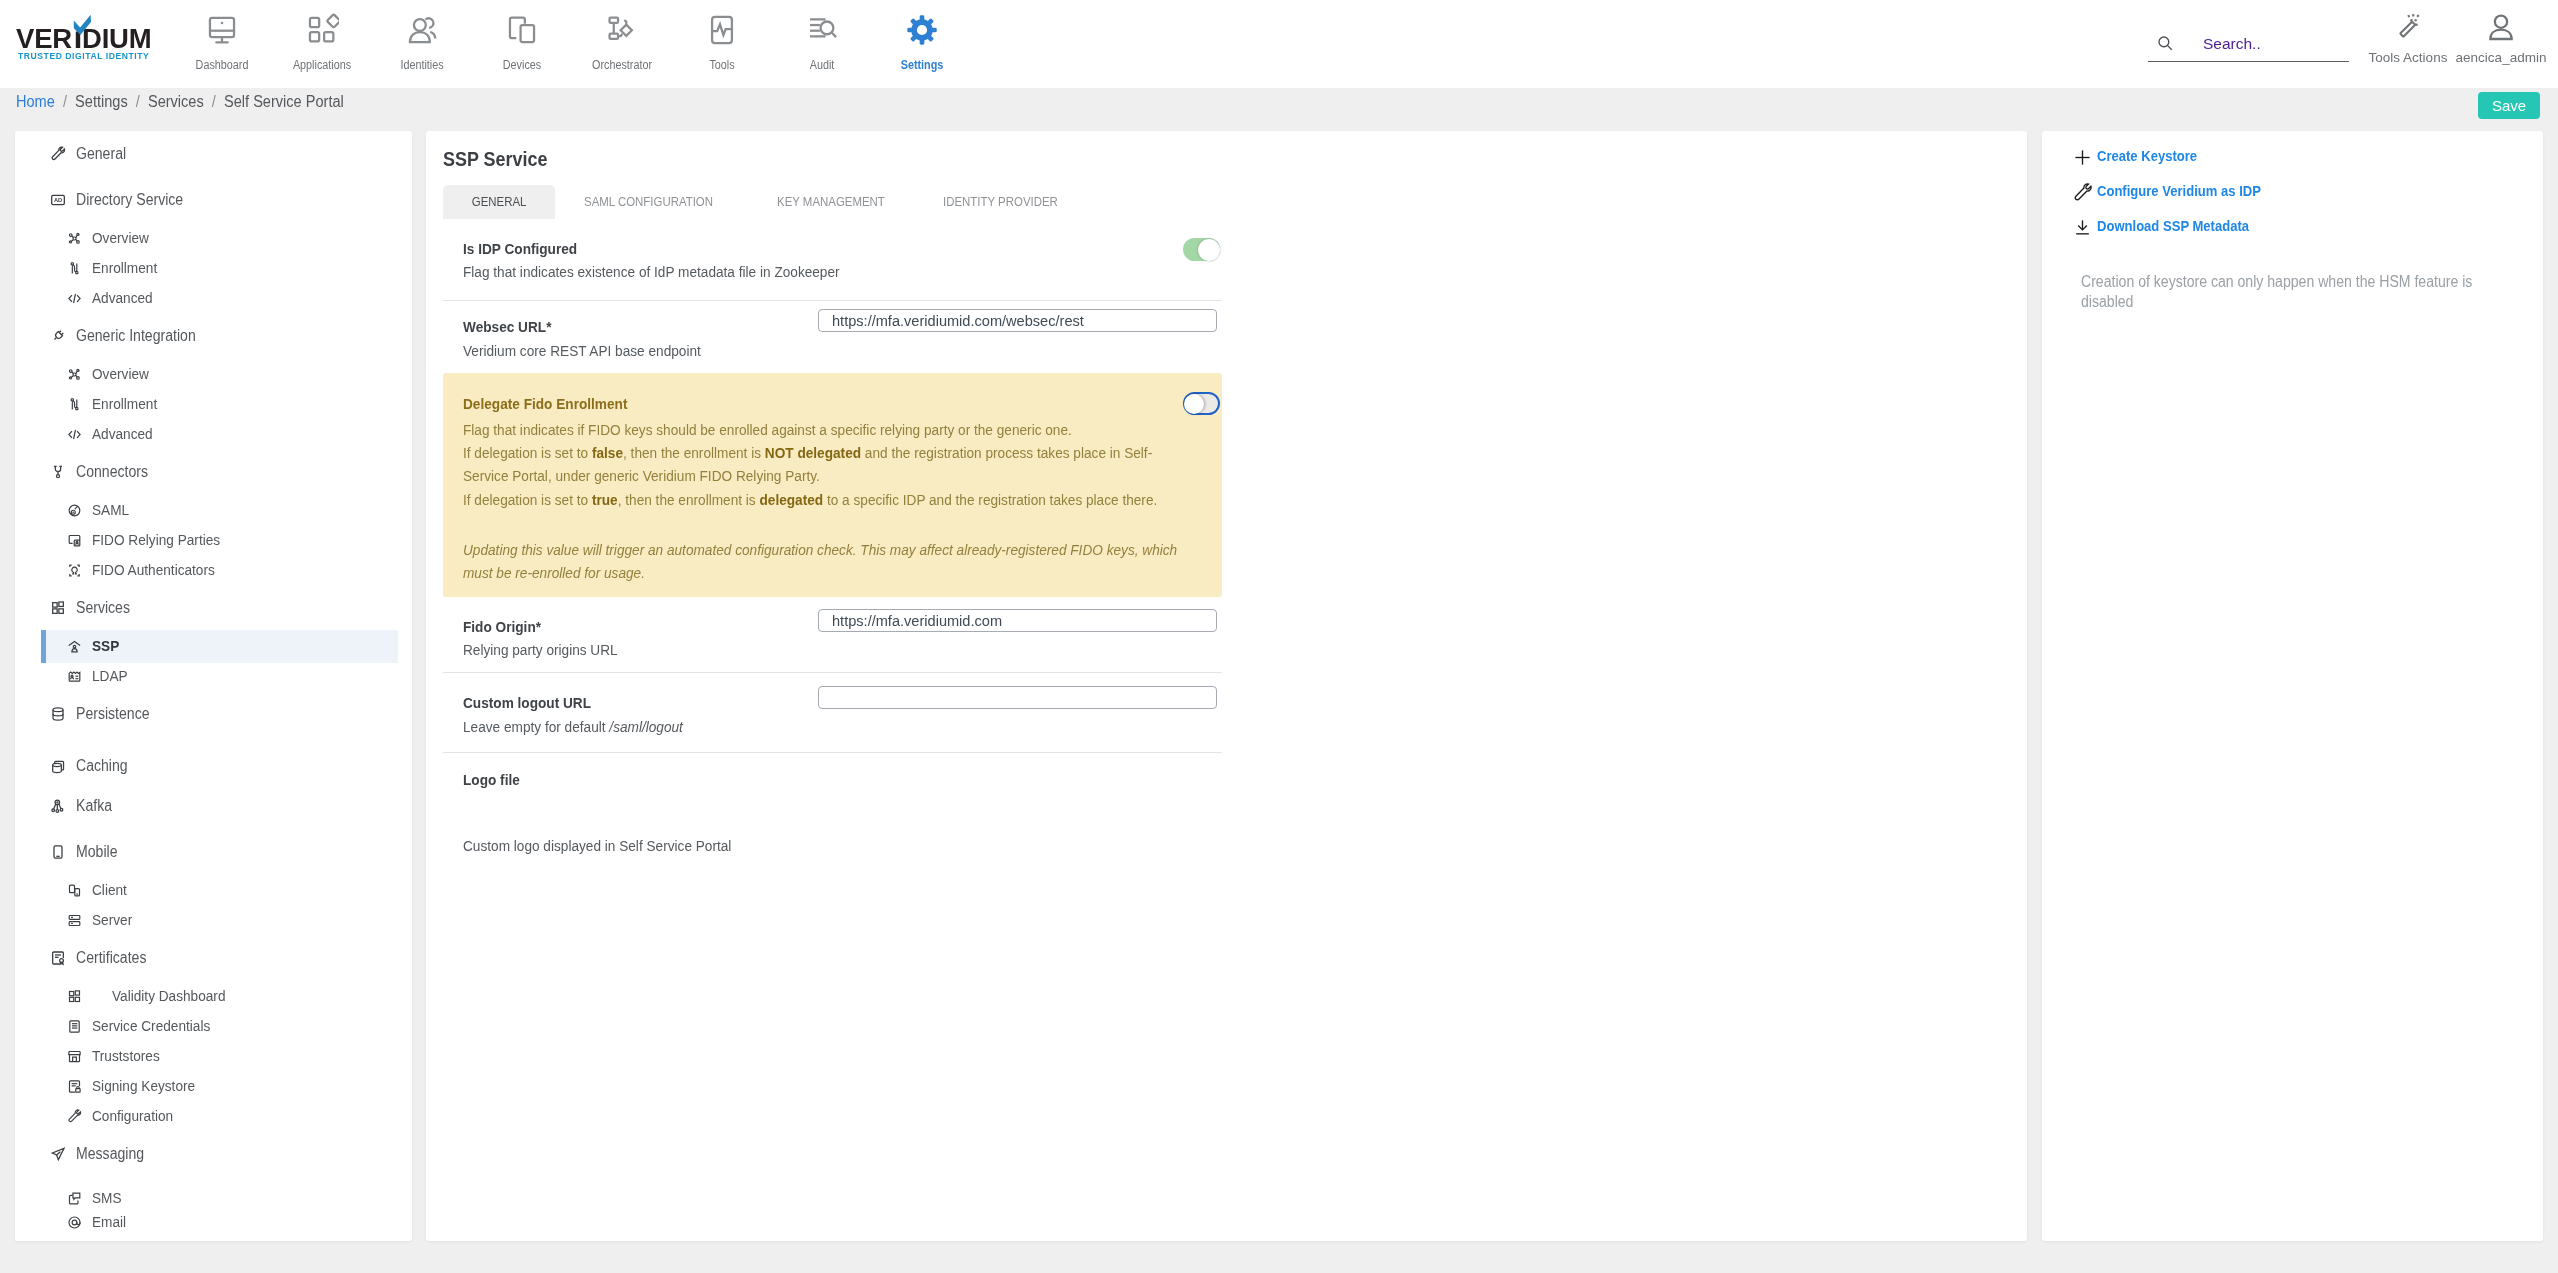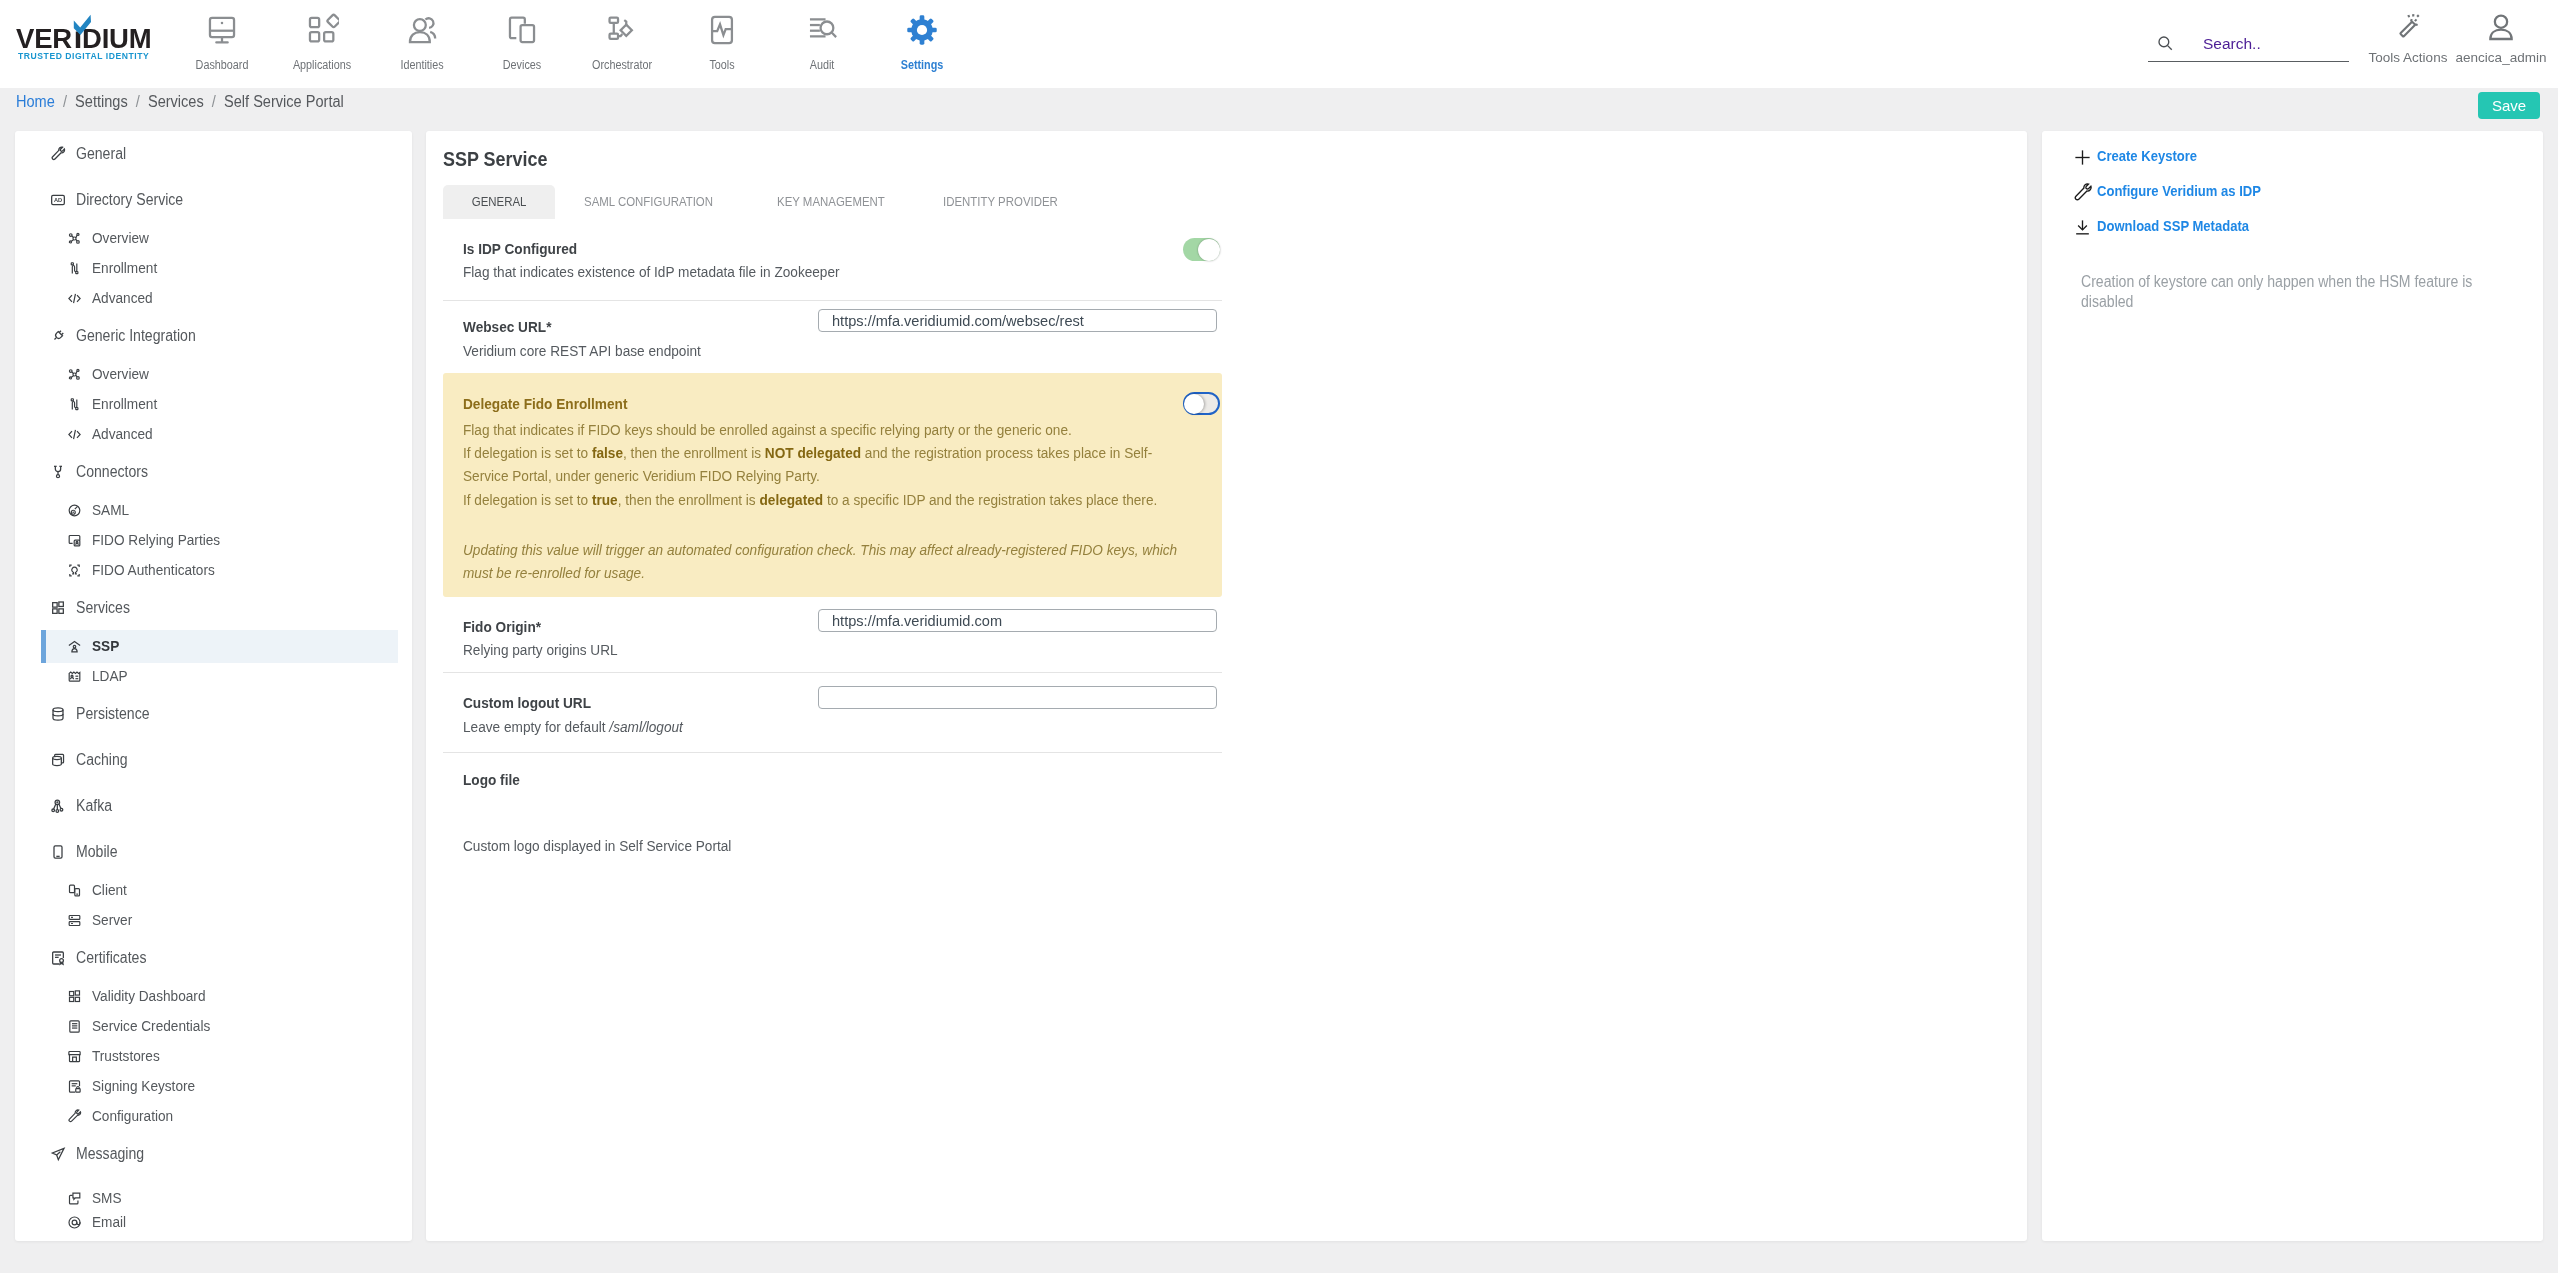--- a/index.html
+++ b/index.html
@@ -314,21 +314,21 @@
       <span class="t1">LDAP</span>
     </div>
   <div class="mi" style="left:35px; top:568px; height:30px;">
       <svg width="16" height="16" viewBox="0 0 24 24" fill="none" stroke="#3a3e42" stroke-width="1.9">
         <ellipse cx="12" cy="5.5" rx="7.5" ry="2.8"></ellipse>
         <path d="M4.5 5.5 L4.5 18.5 c0 1.5 3.4 2.8 7.5 2.8 c4.1 0 7.5 -1.3 7.5 -2.8 L19.5 5.5"></path>
         <path d="M4.5 12 c0 1.5 3.4 2.8 7.5 2.8 c4.1 0 7.5 -1.3 7.5 -2.8"></path>
       </svg>
       <span class="t0">Persistence</span>
     </div>
-  <div class="mi" style="left:35px; top:614px; height:30px;">
+  <div class="mi" style="left:35px; top:614px; height:30px;align-items:flex-end;">
       <svg width="16" height="16" viewBox="0 0 24 24" fill="none" stroke="#3a3e42" stroke-width="1.9">
         <path d="M7 7.5 L7 5 a1.3 1.3 0 0 1 1.3 -1.3 L19 3.7 a1.3 1.3 0 0 1 1.3 1.3 L20.3 15 a1.3 1.3 0 0 1 -1.3 1.3 L17 16.3"></path>
         <ellipse cx="10.5" cy="9" rx="6.5" ry="2.3"></ellipse>
         <path d="M4 9 L4 18 c0 1.3 2.9 2.3 6.5 2.3 c3.6 0 6.5 -1 6.5 -2.3 L17 9"></path>
       </svg>
       <span class="t0">Caching</span>
     </div>
   <div class="mi" style="left:35px; top:660px; height:30px;">
       <svg width="16" height="16" viewBox="0 0 24 24" fill="none" stroke="#3a3e42" stroke-width="1.9">
         <circle cx="11" cy="6.5" r="3.4"></circle>
@@ -369,21 +369,21 @@
   <div class="mi" style="left:35px; top:812px; height:30px;">
       <svg width="16" height="16" viewBox="0 0 24 24" fill="none" stroke="#3a3e42" stroke-width="1.9">
         <path d="M14 21 L5.5 21 a1.5 1.5 0 0 1 -1.5 -1.5 L4 4.5 a1.5 1.5 0 0 1 1.5 -1.5 L18.5 3 a1.5 1.5 0 0 1 1.5 1.5 L20 12"></path>
         <line x1="7.5" y1="7.5" x2="16.5" y2="7.5"></line>
         <line x1="7.5" y1="11" x2="13" y2="11"></line>
         <circle cx="17.3" cy="15.8" r="2.8"></circle>
         <path d="M15.8 18 L15 21.5 L17.3 20.3 L19.6 21.5 L18.8 18"></path>
       </svg>
       <span class="t0">Certificates</span>
     </div>
-  <div class="mi" style="left:52px; top:850px; height:30px;">
+  <div class="mi" style="left:52px; top:850px; height:30px;gap:20px;">
       <svg width="15" height="15" viewBox="0 0 24 24" fill="none" stroke="#3a3e42" stroke-width="1.9">
         <rect x="4" y="4" width="6.7" height="6.7"></rect>
         <rect x="13.3" y="3" width="6.7" height="6.7"></rect>
         <rect x="4" y="13.3" width="6.7" height="6.7"></rect>
         <rect x="13.3" y="13.3" width="6.7" height="6.7"></rect>
       </svg>
       <span class="t1">Validity Dashboard</span>
     </div>
   <div class="mi" style="left:52px; top:880px; height:30px;">
       <svg width="15" height="15" viewBox="0 0 24 24" fill="none" stroke="#3a3e42" stroke-width="1.9">

